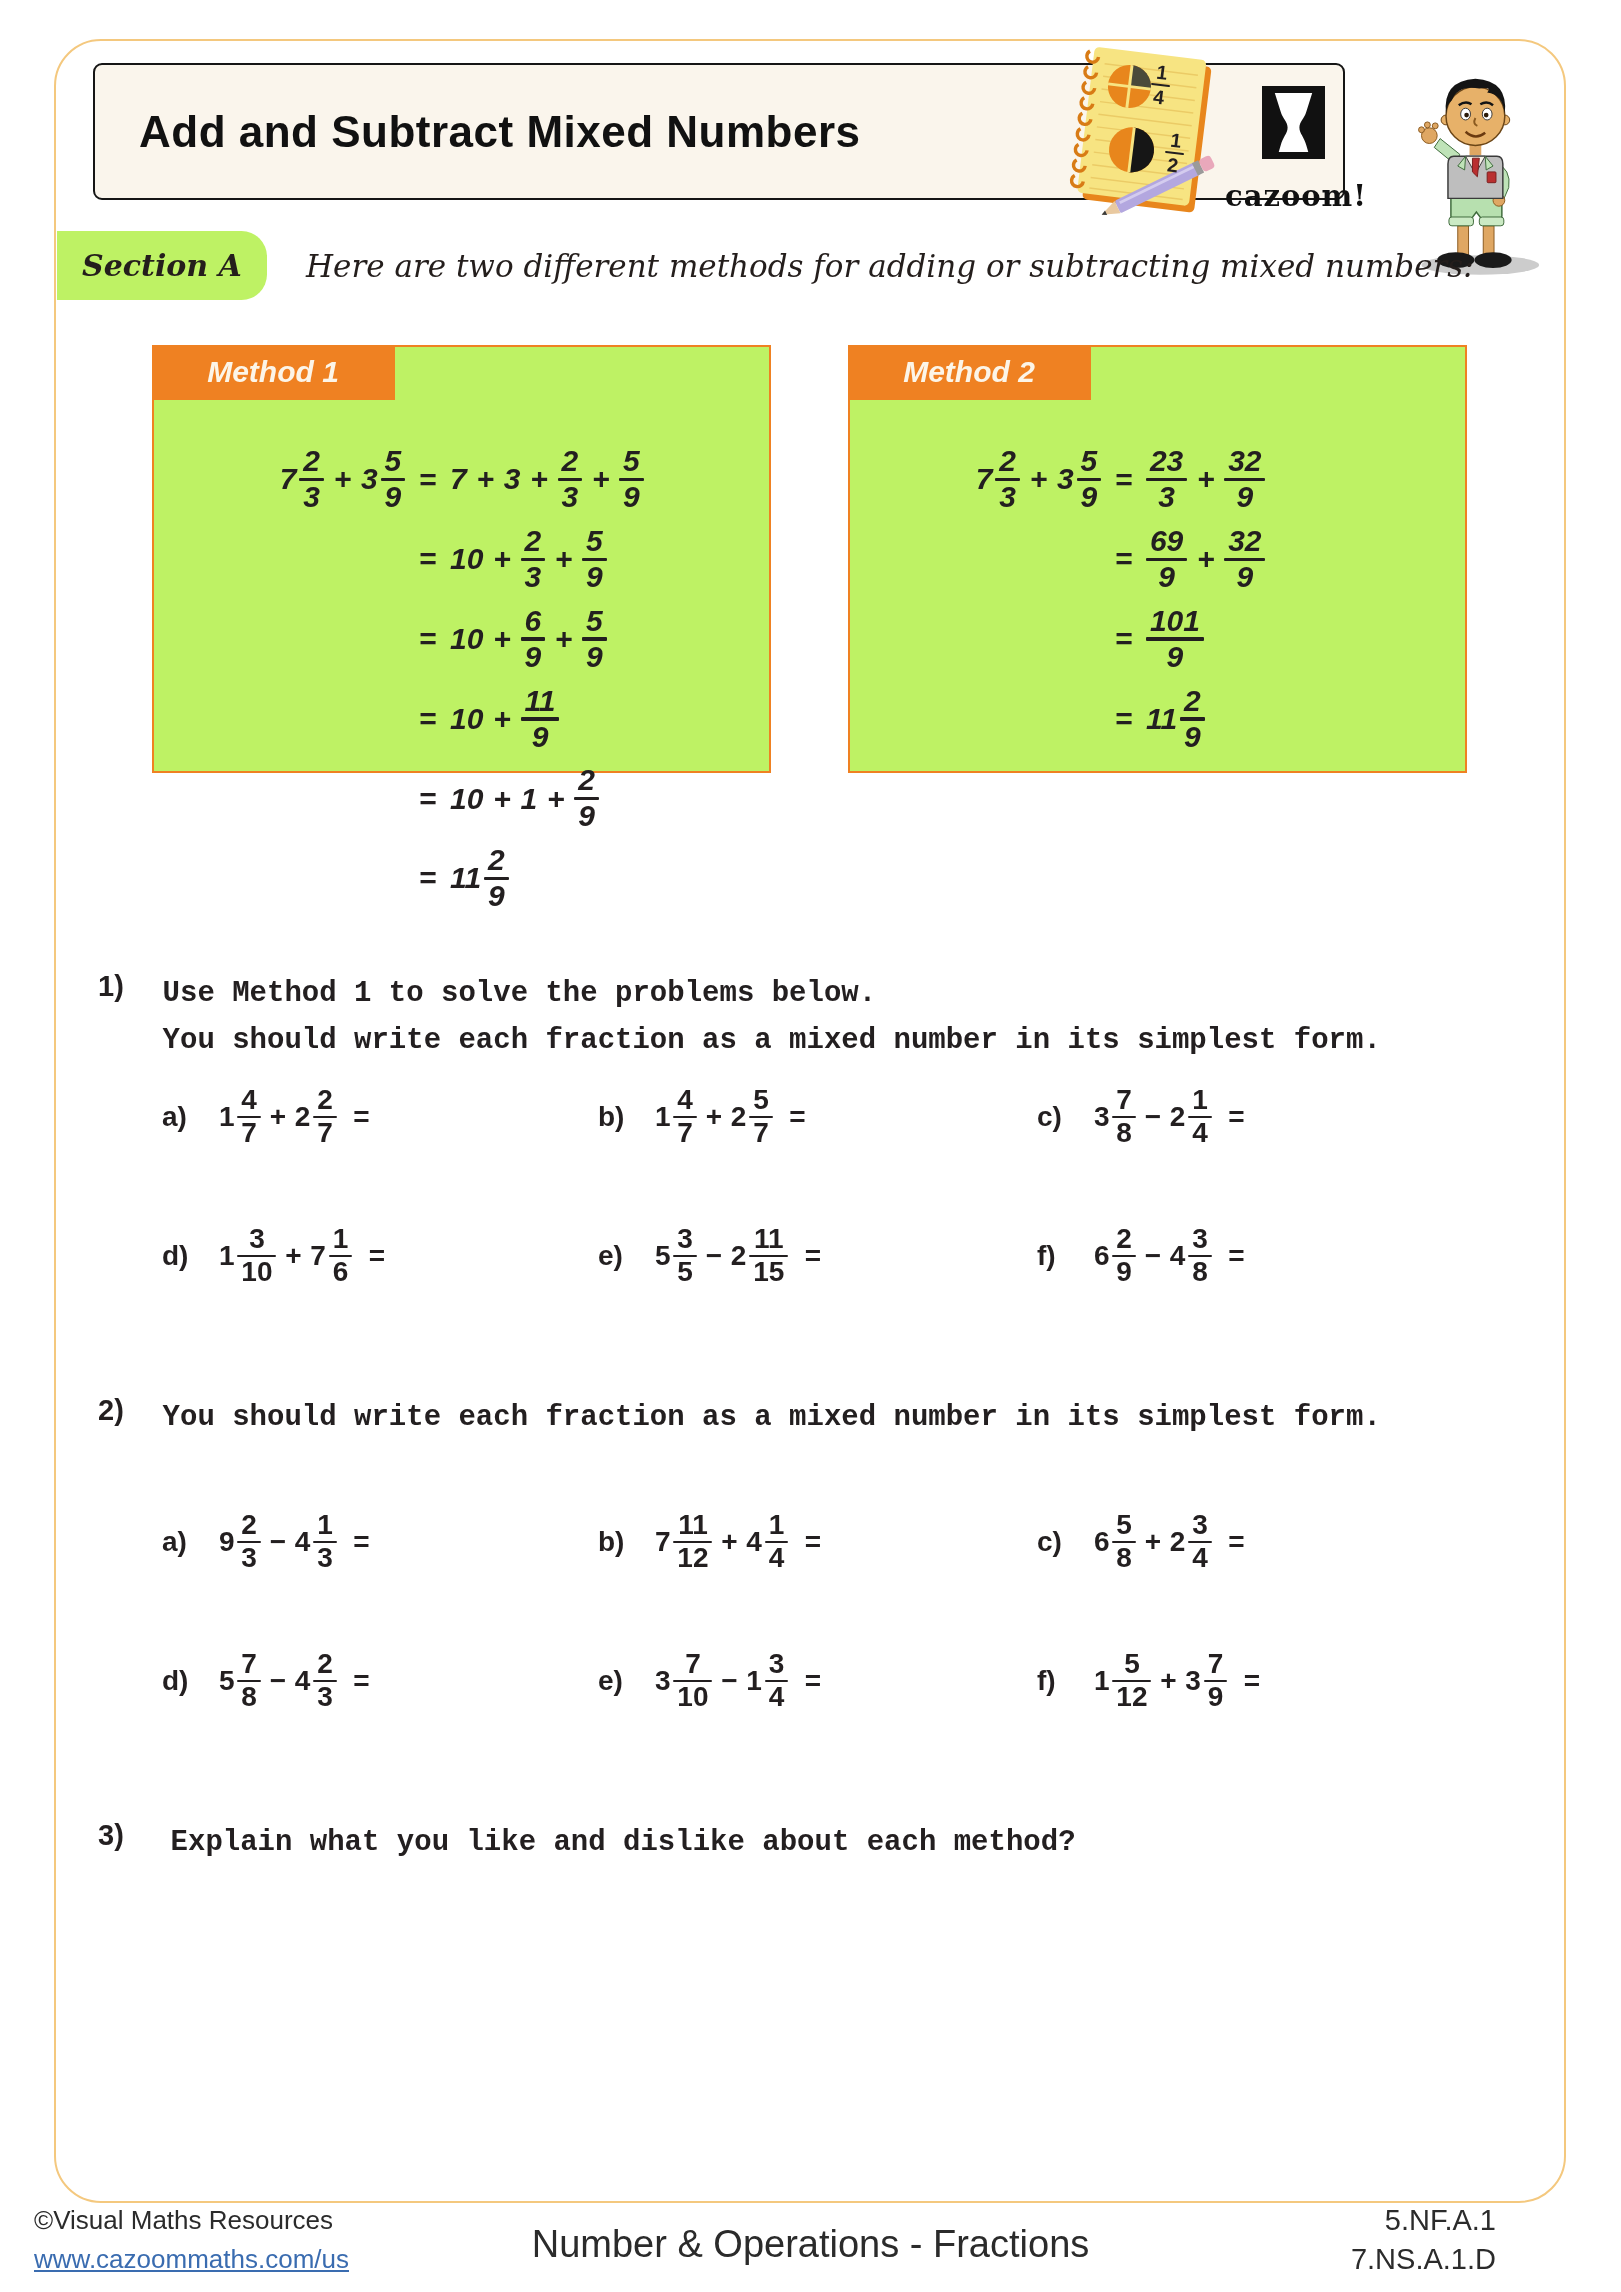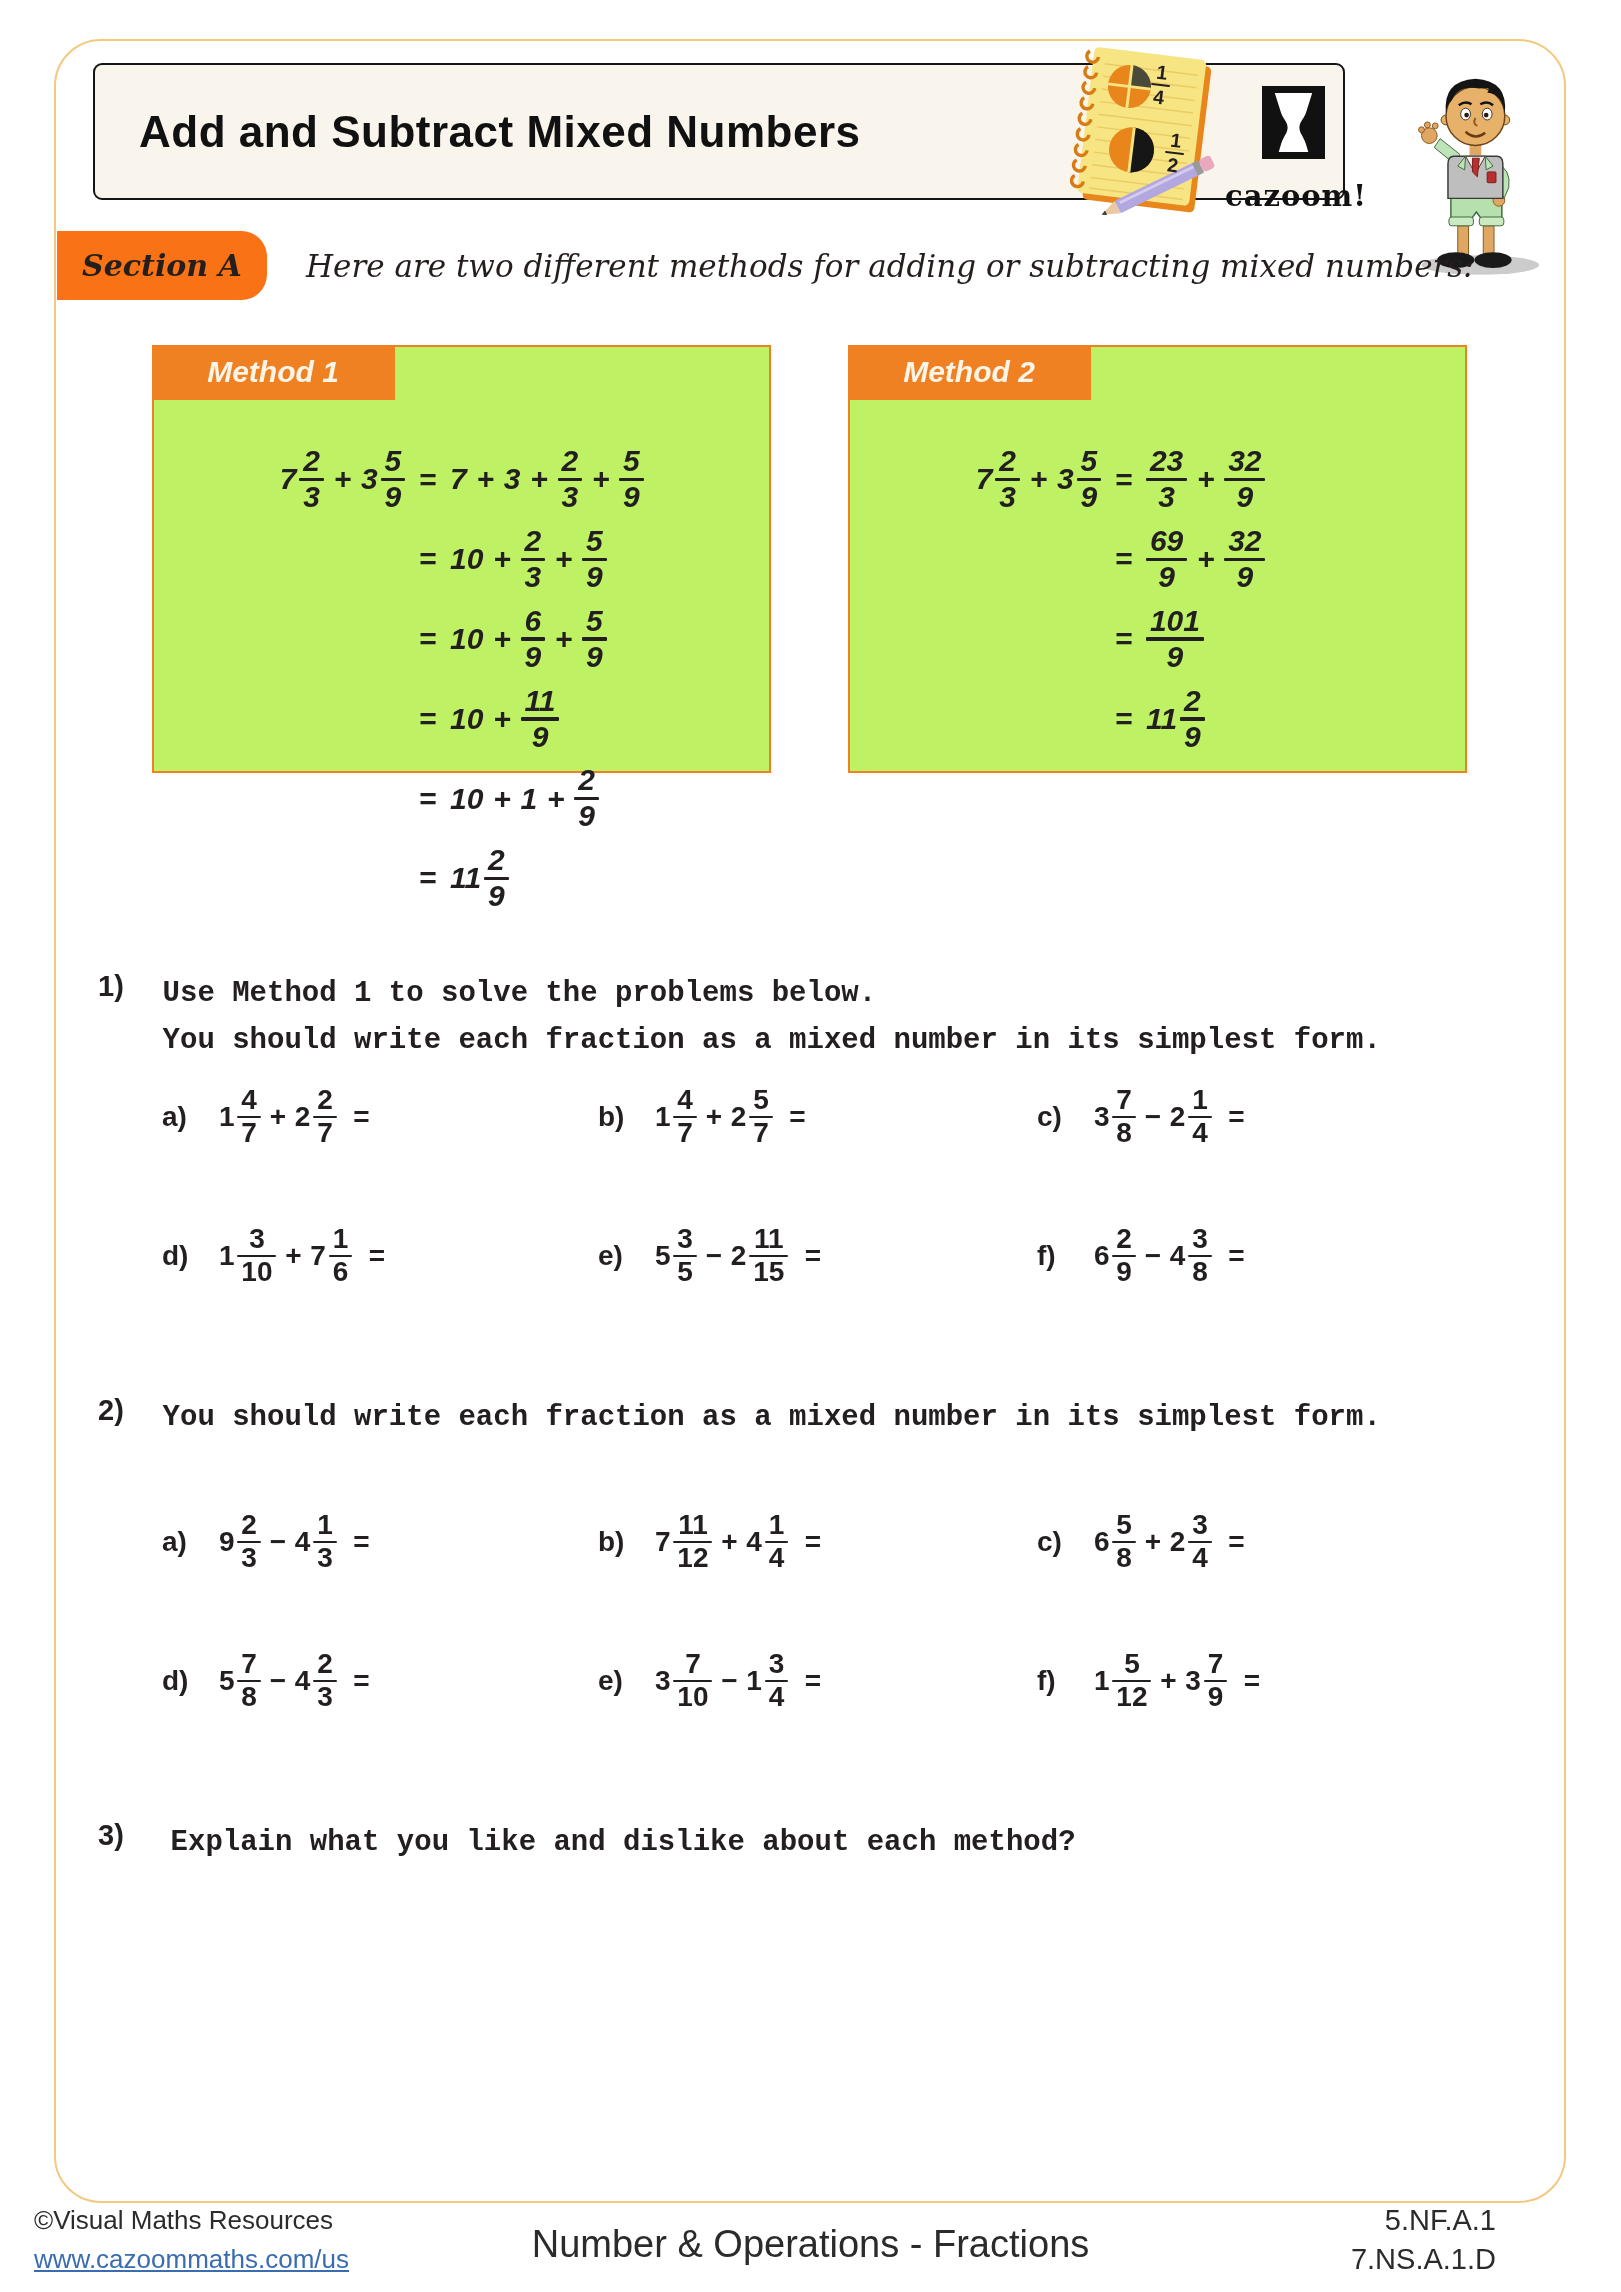--- a/index.html
+++ b/index.html
@@ -22,21 +22,21 @@
   .nb-frac2 { left:118px; top:90px; }
 
   .cazoom-logo { position:absolute; left:1220px; top:86px; width:147px; height:110px; text-align:center; }
   .logo-square { width:63px; height:73px; background:#111; margin:0 auto; display:flex; align-items:center; justify-content:center; }
   .logo-text { font-family:"DejaVu Serif", serif; font-weight:bold; font-size:29px; color:#111; margin-top:20px; letter-spacing:1px;text-align:right; }
 
   .boy { position:absolute; left:1397px; top:57px; width:147px; height:221px; }
 
   
   .section-pill { position:absolute; left:57px; top:231px; width:210px; height:69px;
-    background:#f97316; border-radius:0 25.5px 25.5px 0; display:flex; align-items:center; justify-content:center; }
+    background:#bef264; border-radius:0 25.5px 25.5px 0; display:flex; align-items:center; justify-content:center; }
   .section-label { font-family:"DejaVu Serif", serif; font-style:italic; font-weight:bold; font-size:30px; color:#241E1C; }
   .section-text { position:absolute; left:306px; top:231px; height:69px; display:flex; align-items:center;
     font-family:"DejaVu Serif", serif; font-style:italic; font-size:31px; color:#241E1C; }
 
   
   .method-box { position:absolute; top:345px; width:619px; height:428px; border:2.5px solid #EF8122; background:#bef264;font-style:italic; }
   #method1 { left:152px; }
   #method2 { left:848px; }
   .method-tab { position:absolute; left:-2.5px; top:-2.5px; width:243px; height:55px; background:#EF8122;
     color:#FCF5E8; font-size:30px; font-weight:bold; display:flex; align-items:center; justify-content:center; }

